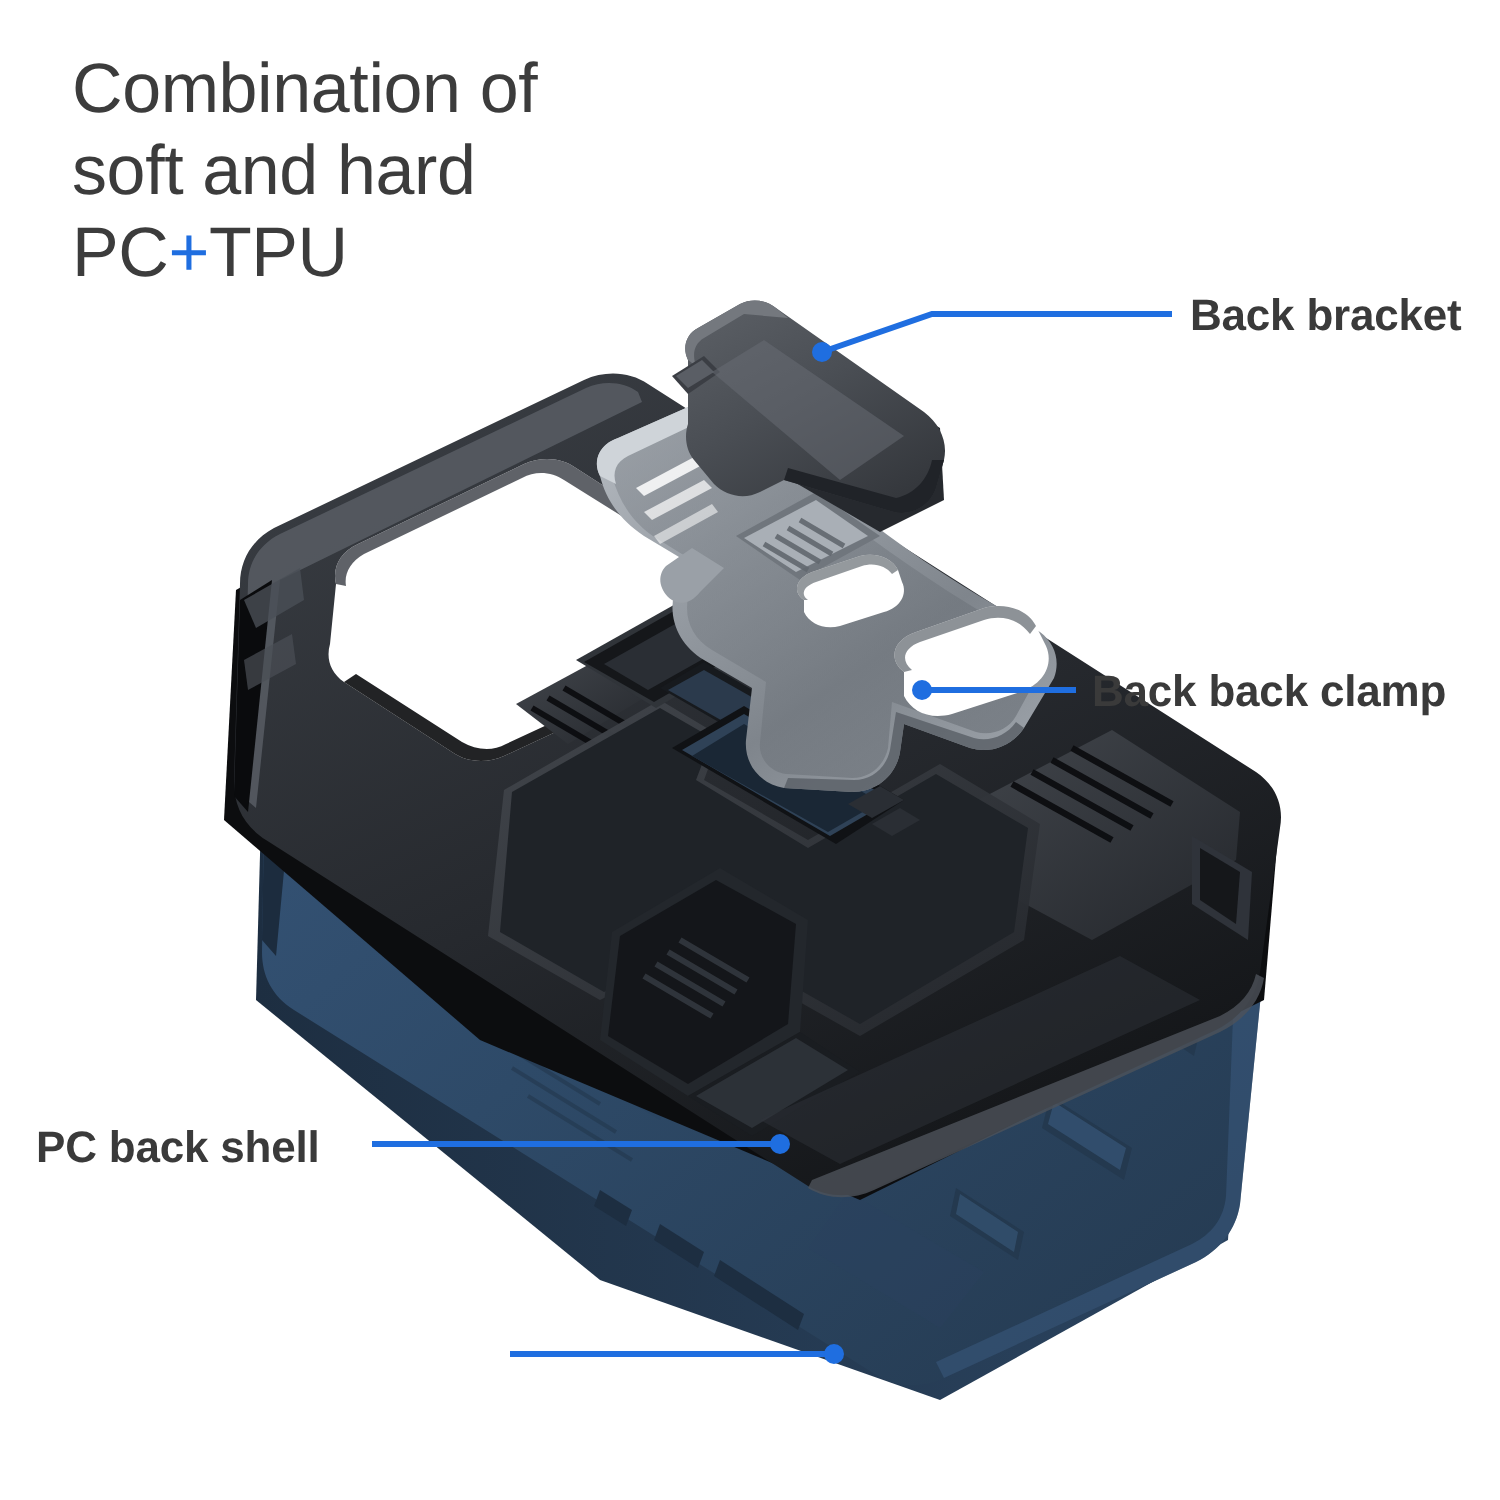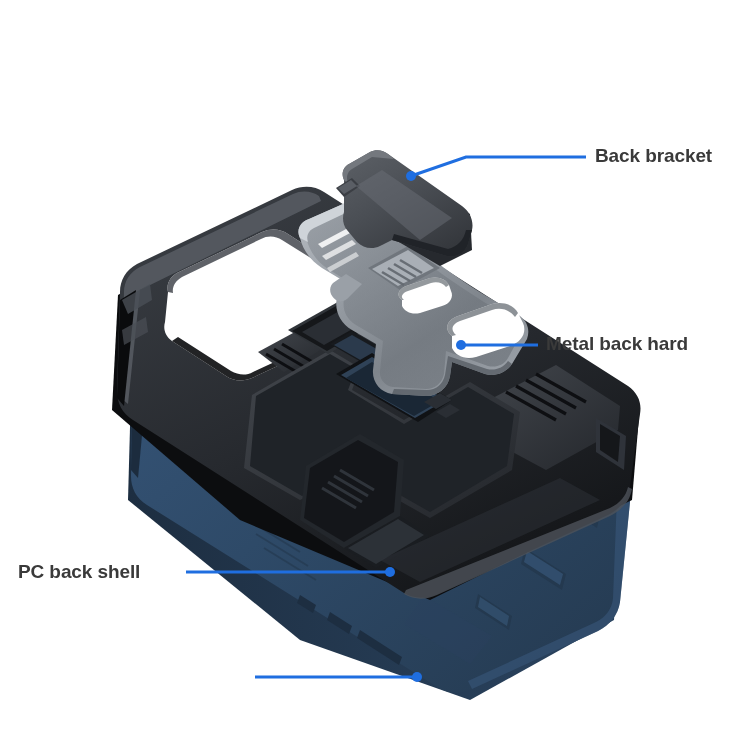--- a/index.html
+++ b/index.html
@@ -19,21 +19,21 @@
     font-weight:400;
     color:#3c3c3c;
     letter-spacing:-0.2px;
     white-space:pre;
   }
   .title .plus{color:#1f6ee0;font-weight:500;}
 
   
   .label{
     position:absolute;
-    font-size:19px;
+    font-size:22px;
     font-weight:700;
     color:#3a3a3a;
     white-space:nowrap;
     letter-spacing:-0.1px;
   }
   #lbl-back-bracket{left:595px;top:145px;}
   #lbl-metal-clamp{left:546px;top:333px;}
   #lbl-pc-shell{left:18px;top:561px;}
   #lbl-tpu-shell{left:84px;top:668px;}
 
@@ -401,18 +401,21 @@
       <polyline points="186,572 390,572" fill="none" stroke="#1f6ee0" stroke-width="3"></polyline>
       <circle cx="390" cy="572" r="5" fill="#1f6ee0"></circle>
     </g>
 
     <g>
       <polyline points="255,677 417,677" fill="none" stroke="#1f6ee0" stroke-width="3"></polyline>
       <circle cx="417" cy="677" r="5" fill="#1f6ee0"></circle>
     </g>
   </svg>
 
+  <div class="title"><span>Combination of</span>
+<span>soft and hard</span>
+<span><span>PC</span><span class="plus">+</span><span>TPU</span></span></div>
 
   <div class="label" id="lbl-back-bracket">Back bracket</div>
-  <div class="label" id="lbl-metal-clamp">Metal back hard</div>
+  <div class="label" id="lbl-metal-clamp">Back back clamp</div>
   <div class="label" id="lbl-pc-shell">PC back shell</div>
 
 </div>
 
 </body></html>

